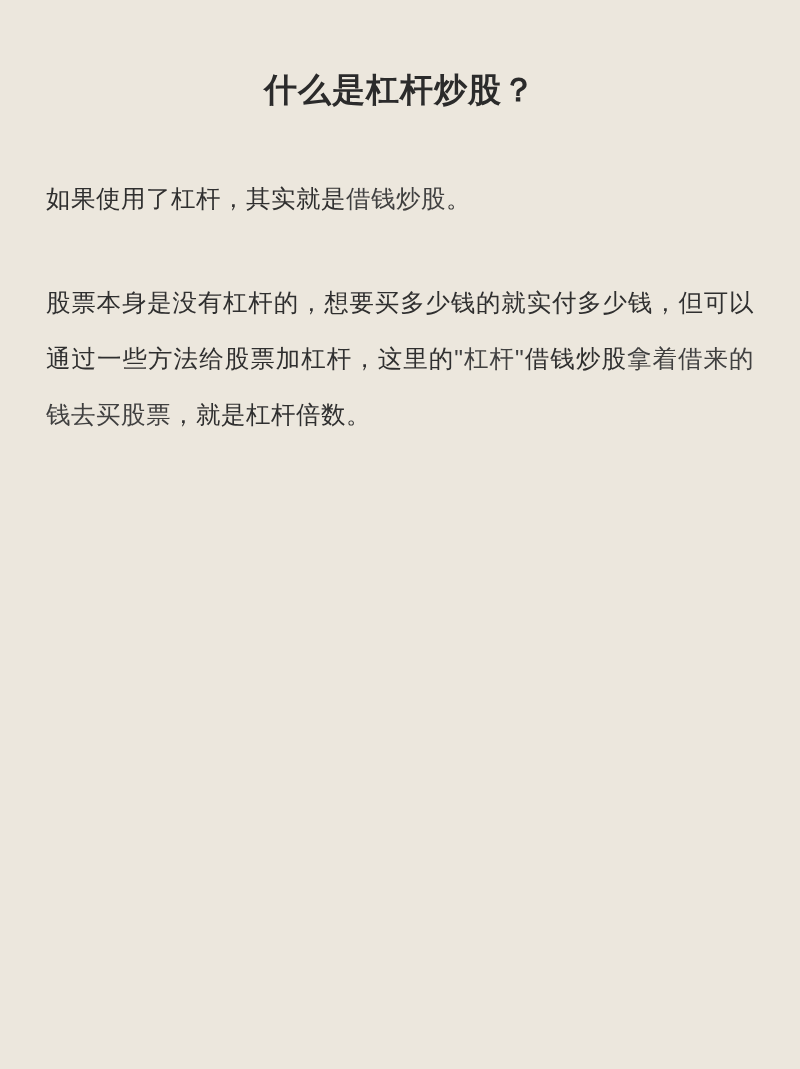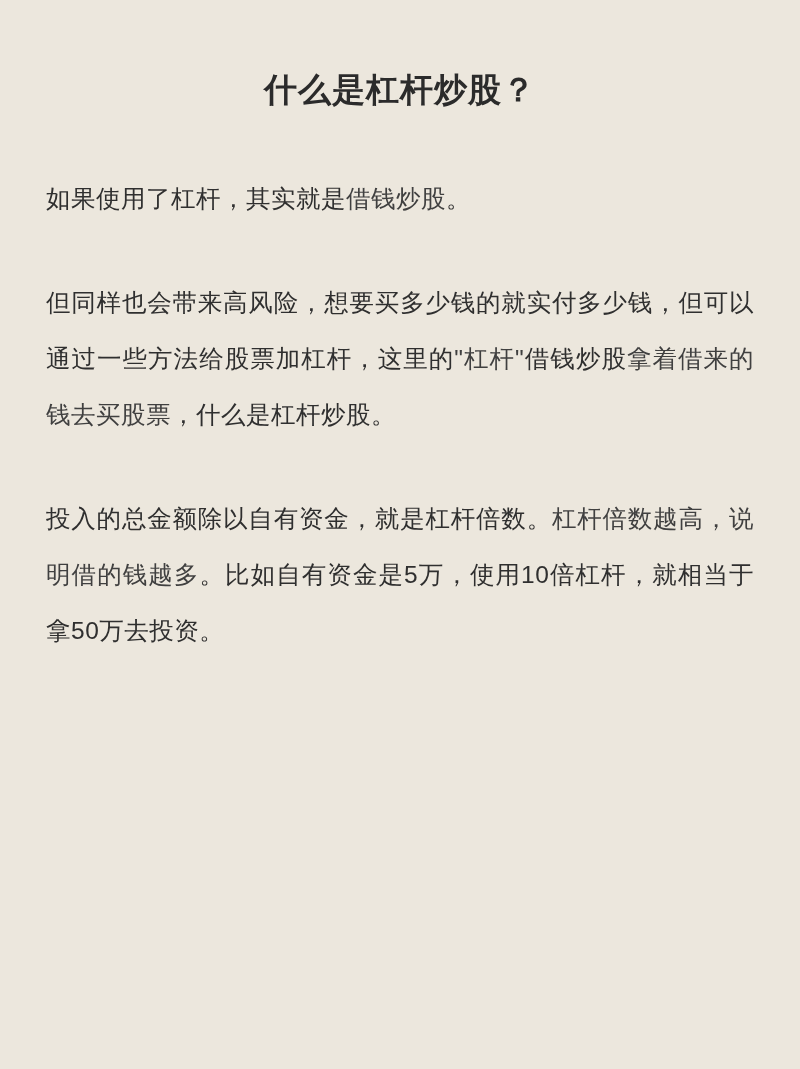--- a/index.html
+++ b/index.html
@@ -49,16 +49,15 @@
     color: #404040;
   }
 </style>
 </head>
 <body>
 
 <div class="page">
   <h1 class="title">什么是杠杆炒股？</h1>
   <div class="body-copy">
     <p class="para" id="para-0"><span class="">如果使用了杠杆，其实就是</span><span class="hl">借钱炒股</span><span class="">。</span></p>
-    <p class="para" id="para-1"><span class="">但同样也会带来高风险，想要买多少钱的就实付多少钱，但可以通过一些方法给股票加杠杆，这里的</span><span class="hl">"杠杆"</span><span class="">借钱炒股</span><span class="hl">拿着借来的钱去买股票</span><span class="">，什么是杠杆炒股。</span></p>
-    <p class="para" id="para-2"><span class="">投入的总金额除以自有资金，就是杠杆倍数。</span><span class="hl">杠杆倍数越高，说明借的钱越多</span><span class="">。比如自有资金是5万，使用10倍杠杆，就相当于拿50万去投资。</span></p>
+    <p class="para" id="para-1"><span class="">股票本身是没有杠杆的，想要买多少钱的就实付多少钱，但可以通过一些方法给股票加杠杆，这里的</span><span class="hl">"杠杆"</span><span class="">借钱炒股</span><span class="hl">拿着借来的钱去买股票</span><span class="">，就是杠杆倍数。</span></p>
   </div>
 </div>
 
 </body></html>

